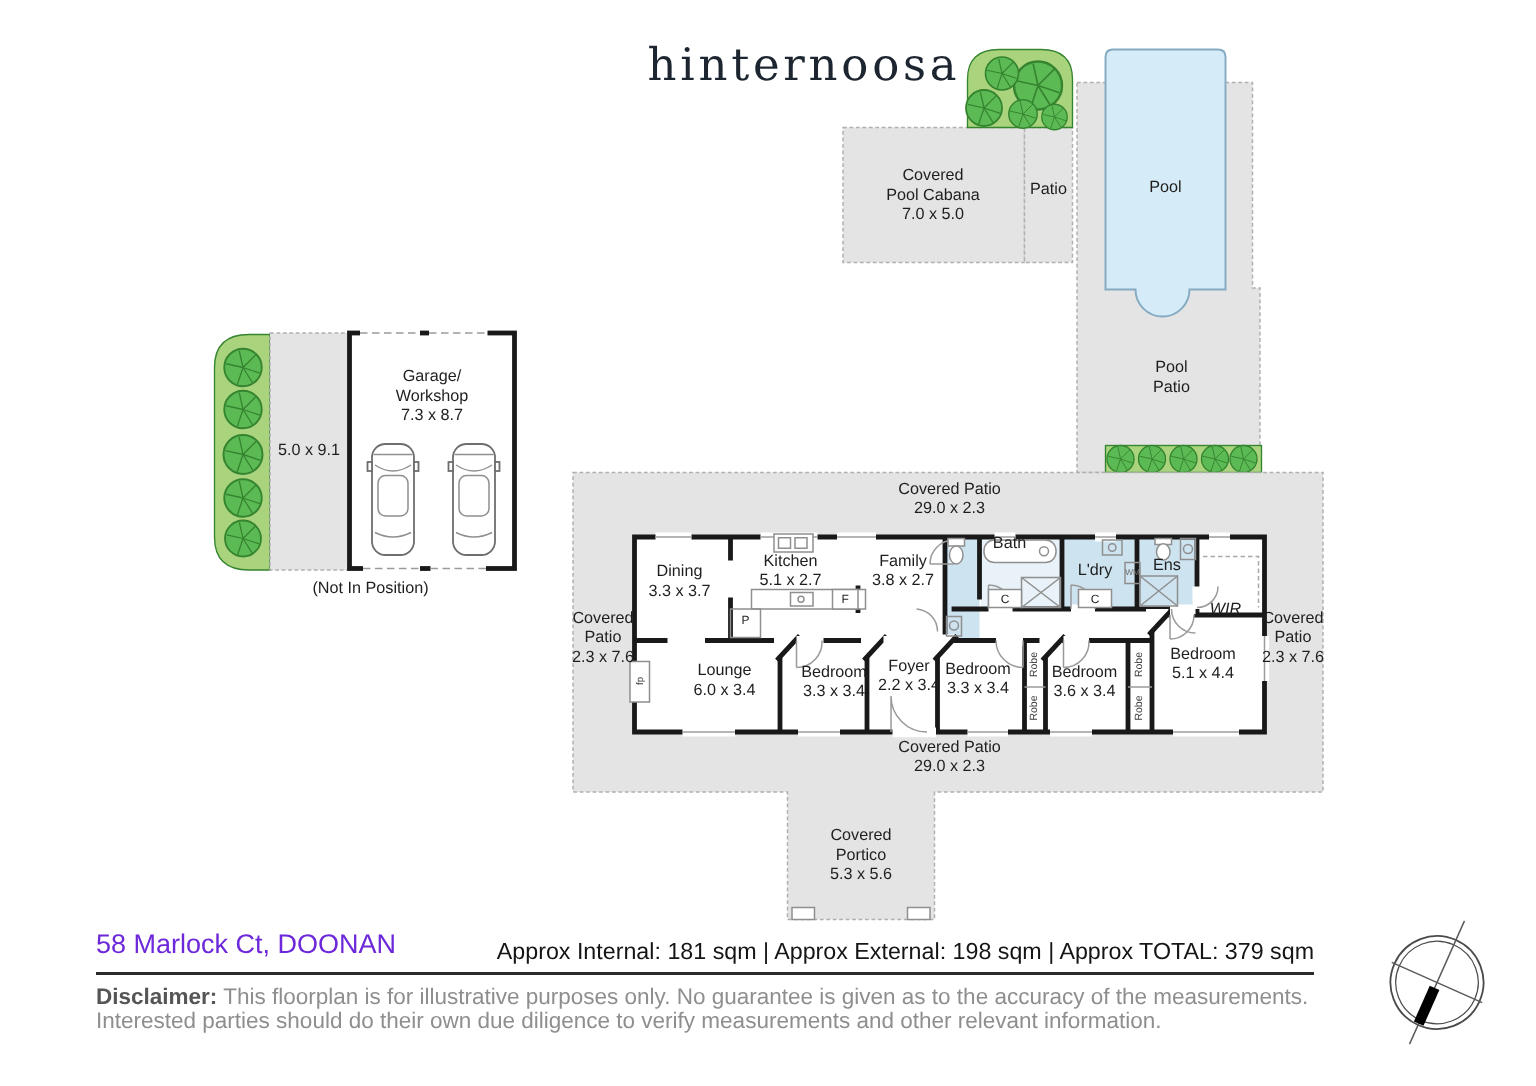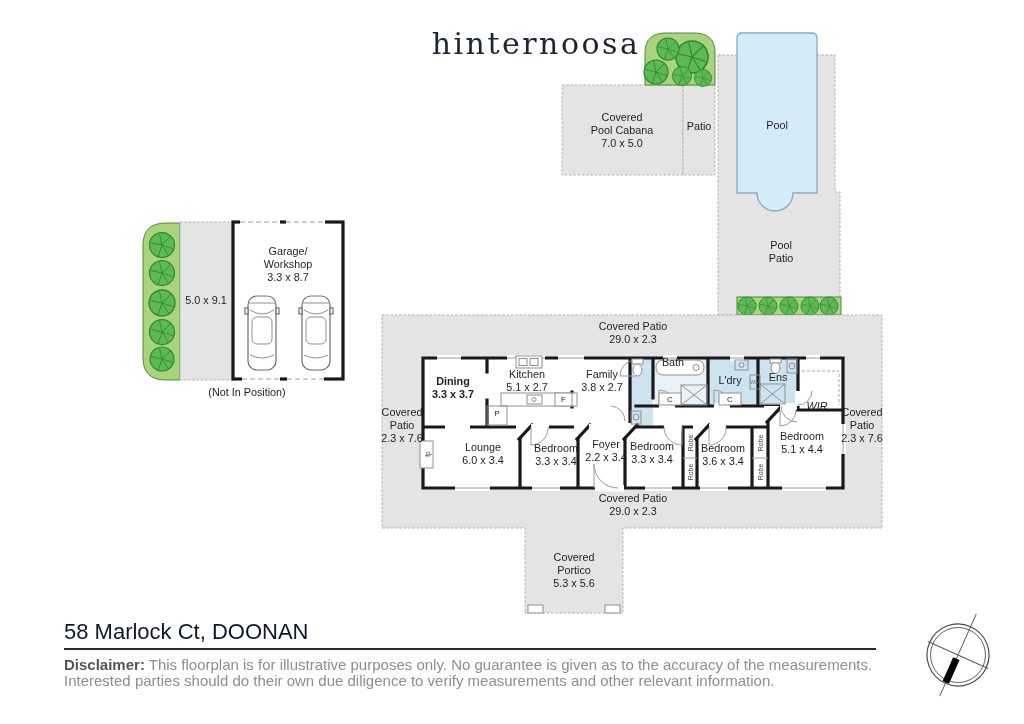--- a/index.html
+++ b/index.html
@@ -29,21 +29,21 @@
 
   
   .lbl{position:absolute;transform:translateX(-50%);text-align:center;font-size:10.8px;
        line-height:13px;color:var(--text);white-space:nowrap;}
   .lbl .ln{display:block;}
   .tiny{font-size:8px;line-height:9px;}
   .micro{font-size:5.5px;line-height:6px;color:#6f6f6f;}
   .rot{transform:translate(-50%,-50%) rotate(-90deg);font-size:7px;line-height:7px;color:#3c3c3c;}
   .logo{position:absolute;transform:translateX(-50%);font-family:"DejaVu Serif", serif;
         font-size:30px;letter-spacing:2.5px;color:var(--logo_ink);}
-  .address{position:absolute;font-size:22px;color:#0f172a;}
+  .address{position:absolute;font-size:18px;color:#6d28d9;}
   .areas{position:absolute;font-size:15.5px;color:#151515;text-align:right;}
   .rule{position:absolute;height:2px;background:var(--rule);}
   .disc{position:absolute;font-size:15px;color:var(--muted);}
   .disc b{color:#555;font-weight:bold;}
 </style>
 </head>
 <body>
 
 <div class="canvas">
 
@@ -260,21 +260,21 @@
 <div class="lbl" style="left:699px;top:120px;">Patio</div>
 <div class="lbl" style="left:777px;top:119px;">Pool</div>
 <div class="lbl" style="left:781px;top:239px;">
   <span class="ln">Pool</span>
   <span class="ln">Patio</span>
 </div>
 
 <div class="lbl" style="left:288px;top:245px;">
   <span class="ln">Garage/</span>
   <span class="ln">Workshop</span>
-  <span class="ln">3.3 x 8.7</span>
+  <span class="ln">7.3 x 8.7</span>
 </div>
 <div class="lbl" style="left:206px;top:294px;">5.0 x 9.1</div>
 <div class="lbl" style="left:247px;top:386px;">(Not In Position)</div>
 
 <div class="lbl" style="left:633px;top:320px;">
   <span class="ln">Covered Patio</span>
   <span class="ln">29.0 x 2.3</span>
 </div>
 <div class="lbl" style="left:633px;top:492px;">
   <span class="ln">Covered Patio</span>
@@ -289,21 +289,21 @@
   <span class="ln">Covered</span>
   <span class="ln">Patio</span>
   <span class="ln">2.3 x 7.6</span>
 </div>
 <div class="lbl" style="left:574px;top:551px;">
   <span class="ln">Covered</span>
   <span class="ln">Portico</span>
   <span class="ln">5.3 x 5.6</span>
 </div>
 
-<div class="lbl" style="left:453px;top:375px;font-weight:bold;">
+<div class="lbl" style="left:453px;top:375px;">
   <span class="ln">Dining</span>
       <span class="ln">3.3 x 3.7</span>
 </div>
 <div class="lbl" style="left:527px;top:368px;">
   <span class="ln">Kitchen</span>
       <span class="ln">5.1 x 2.7</span>
 </div>
 <div class="lbl" style="left:602px;top:368px;">
   <span class="ln">Family</span>
       <span class="ln">3.8 x 2.7</span>
@@ -342,20 +342,21 @@
 <div class="lbl tiny" style="left:670px;top:395px;">C</div>
 <div class="lbl tiny" style="left:730px;top:395px;">C</div>
 <div class="lbl micro" style="left:755px;top:379px;">WM</div>
 <div class="lbl rot" style="left:690px;top:443px;">Robe</div>
 <div class="lbl rot" style="left:690px;top:472px;">Robe</div>
 <div class="lbl rot" style="left:760px;top:443px;">Robe</div>
 <div class="lbl rot" style="left:760px;top:472px;">Robe</div>
 <div class="lbl rot" style="left:426.5px;top:454px;font-size:6.5px;">fp</div>
 
 <div class="address" style="left:64px;top:619px;">58 Marlock Ct, DOONAN</div>
+<div class="areas" style="right:148px;top:626px;">Approx Internal: 181 sqm | Approx External: 198 sqm | Approx TOTAL: 379 sqm</div>
 <div class="rule" style="left:64px;top:648px;width:812px;"></div>
 <div class="disc" style="left:64px;top:656px;">
   <b>Disclaimer:</b>
   <span>This floorplan is for illustrative purposes only. No guarantee is given as to the accuracy of the measurements.</span>
 </div>
 <div class="disc" style="left:64px;top:672px;">Interested parties should do their own due diligence to verify measurements and other relevant information.</div>
 
 </div>
 
 </body></html>

